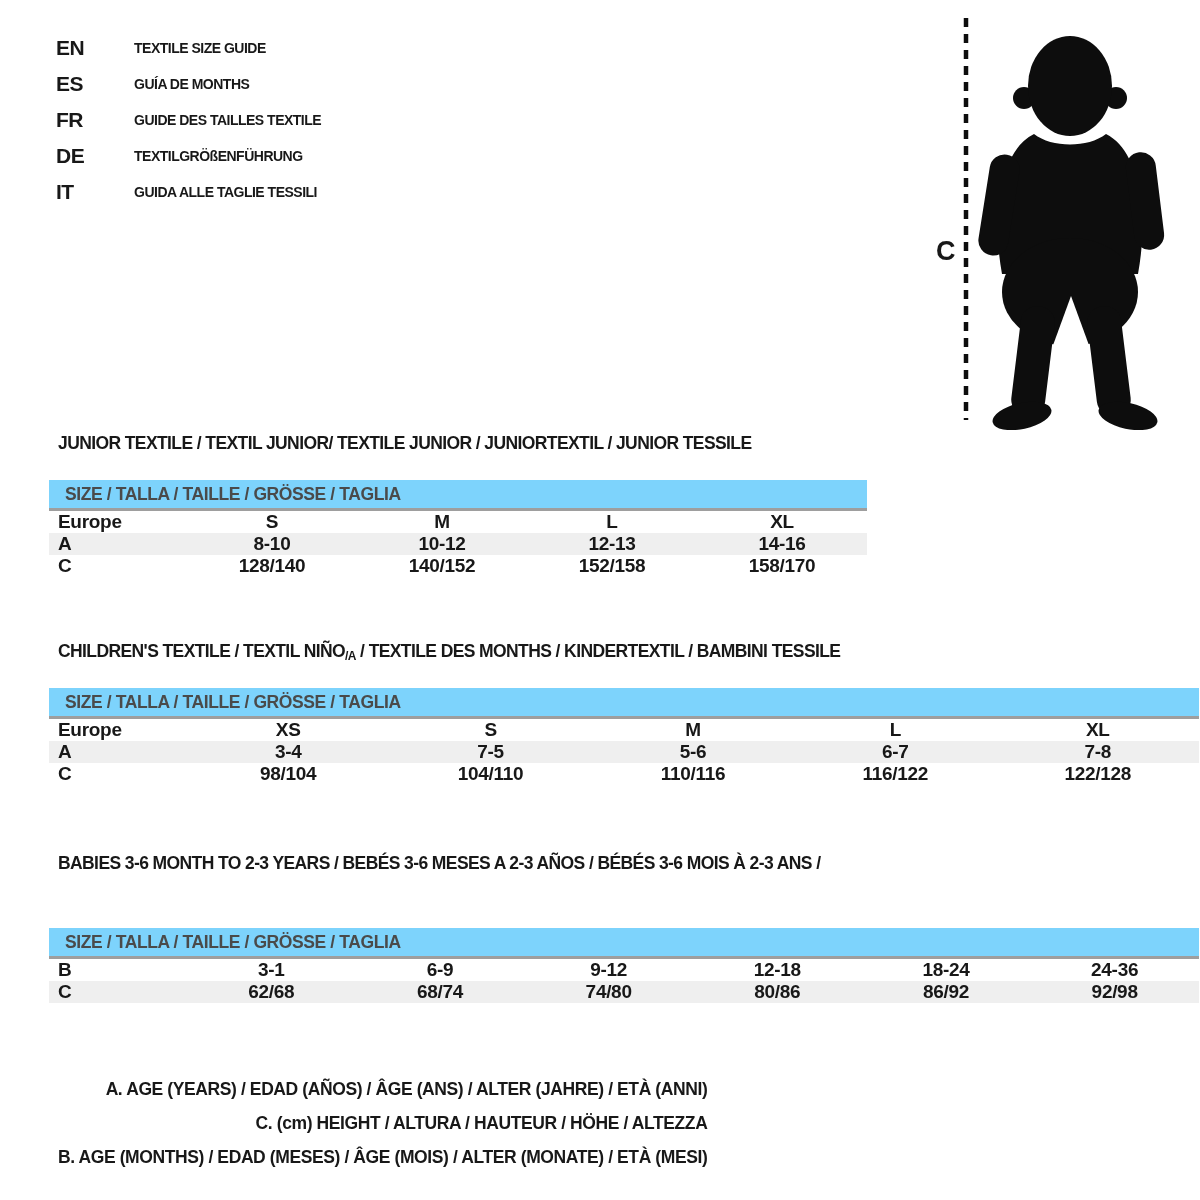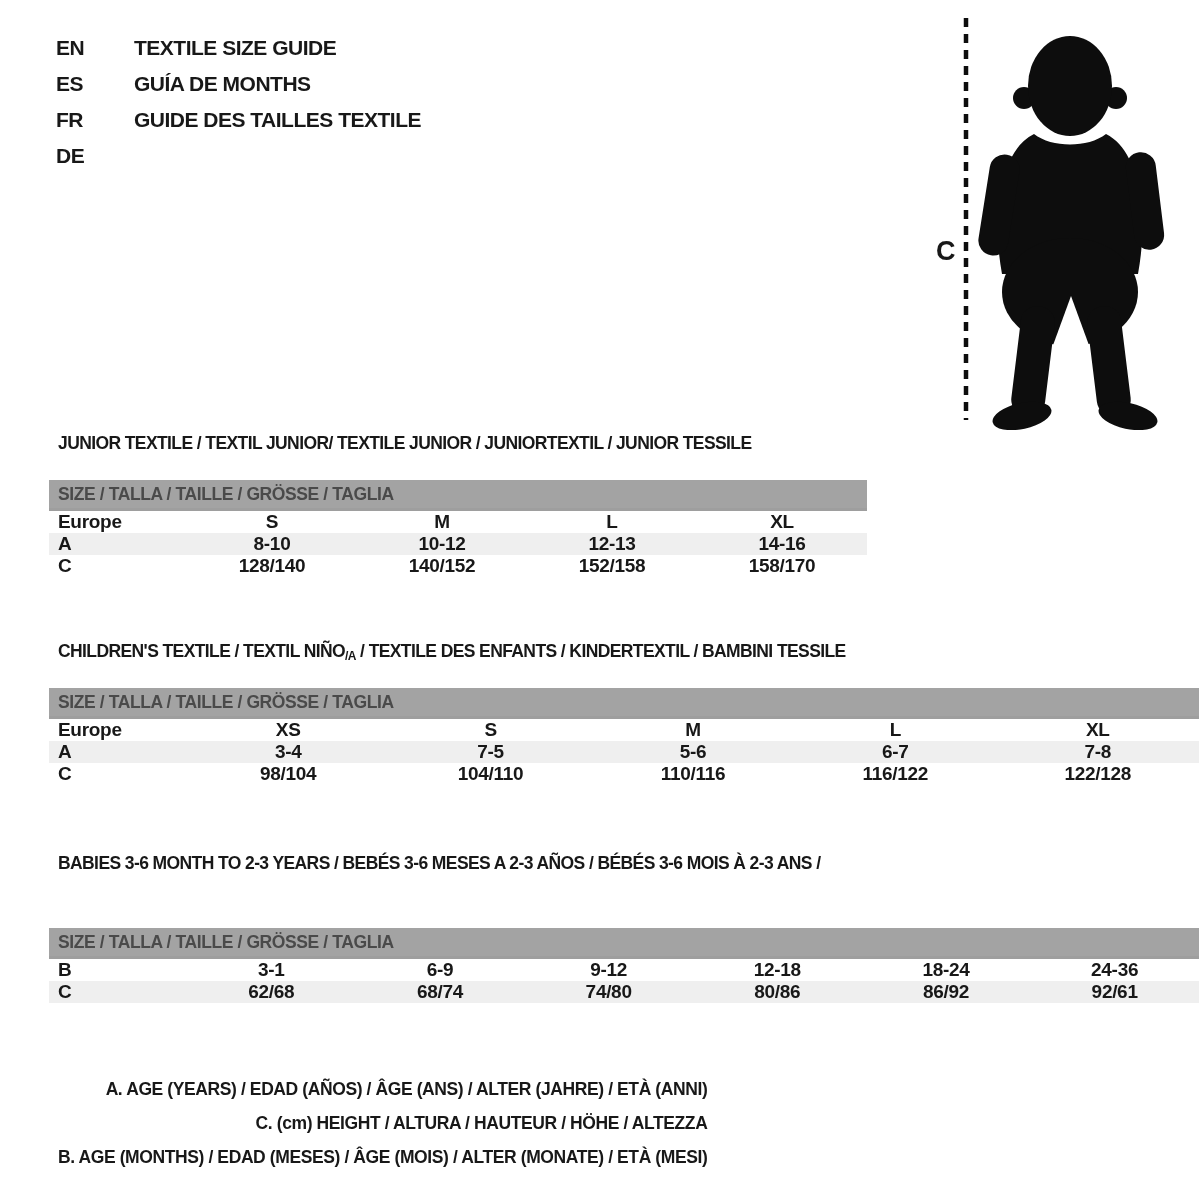--- a/index.html
+++ b/index.html
@@ -13,40 +13,40 @@
     font-weight: 700;
     color: #181818;
     overflow: hidden;
     margin-left: 16px;
   }
 
   
   .lang-list { position: absolute; left: 40px; top: 30px; }
   .lang-row { display: flex; height: 36px; align-items: center; }
   .lang-code { width: 78px; font-size: 21px; letter-spacing: -0.5px; }
-  .lang-title { font-size: 21px; letter-spacing: -0.5px; }
+  .lang-title { font-size: 14px; letter-spacing: -0.5px; }
 
   
   .figure { position: absolute; left: 890px; top: 10px; width: 280px; height: 420px; }
   .figure svg { display: block; }
 
   
   .section-title {
     position: absolute; left: 42px;
     font-size: 17.5px; letter-spacing: -0.6px; line-height: 22px;
     white-space: nowrap;
   }
   .section-title .sub { font-size: 12px; vertical-align: -3px; }
 
   
   .size-bar {
     position: absolute; left: 33px; height: 31px;
-    background: #a3a3a3; border-bottom: 3px solid #9e9e9e;
+    background: #7dd3fc; border-bottom: 3px solid #9e9e9e;
     color: #4a4a4a; font-size: 17.5px; letter-spacing: -0.4px;
-    display: flex; align-items: center; padding-left: 9px;
+    display: flex; align-items: center; padding-left: 16px;
   }
 
   
   .size-table { position: absolute; border-collapse: collapse; table-layout: fixed; }
   .size-table td {
     height: 17px; font-size: 19px; letter-spacing: -0.3px;
     text-align: center; vertical-align: middle; white-space: nowrap;
   }
   .size-table td.lbl { text-align: left; padding-left: 9px; }
   .size-table tr.alt td { background: #efefef; }
@@ -68,20 +68,25 @@
     <div class="lang-row">
       <span class="lang-code">ES</span>
       <span class="lang-title">GUÍA DE MONTHS</span>
     </div>
     <div class="lang-row">
       <span class="lang-code">FR</span>
       <span class="lang-title">GUIDE DES TAILLES TEXTILE</span>
     </div>
     <div class="lang-row">
       <span class="lang-code">DE</span>
+      <span class="lang-title">TEXTILGRÖßENFÜHRUNG</span>
+    </div>
+    <div class="lang-row">
+      <span class="lang-code">IT</span>
+      <span class="lang-title">GUIDA ALLE TAGLIE TESSILI</span>
     </div>
   </div>
 
   <div class="figure">
     <svg width="280" height="420" viewBox="0 0 280 420">
       <text x="30" y="250" font-size="27" font-weight="bold" fill="#181818">C</text>
       <line x1="60" y1="8" x2="60" y2="410" stroke="#0d0d0d" stroke-width="4.5" stroke-dasharray="9 7"></line>
       <g fill="#0d0d0d" transform="translate(76,16)">
         <circle cx="42" cy="72" r="11"></circle>
         <circle cx="134" cy="72" r="11"></circle>
@@ -131,21 +136,21 @@
       <tr>
         <td class="lbl">C</td>
         <td>128/140</td>
         <td>140/152</td>
         <td>152/158</td>
         <td>158/170</td>
       </tr>
     </tbody>
   </table>
 
-  <div class="section-title" style="top:640px;"><span>CHILDREN'S TEXTILE / TEXTIL NIÑO</span><span class="sub">/A</span><span> / TEXTILE DES ENFANTS / KINDERTEXTIL / BAMBINI TESSILE</span></div>
+  <div class="section-title" style="top:640px;"><span>CHILDREN'S TEXTILE / TEXTIL NIÑO</span><span class="sub">/A</span><span> / TEXTILE DES MONTHS / KINDERTEXTIL / BAMBINI TESSILE</span></div>
 
   <div class="size-bar" style="top:688px; width:1150px;">
     <span>SIZE / TALLA / TAILLE / GRÖSSE / TAGLIA</span>
   </div>
 
   <table class="size-table" style="left:33px; top:719px; width:1150px;">
     <colgroup>
         <col style="width:138px">
         <col>
         <col>
@@ -209,21 +214,21 @@
         <td>18-24</td>
         <td>24-36</td>
       </tr>
       <tr class="alt">
         <td class="lbl">C</td>
         <td>62/68</td>
         <td>68/74</td>
         <td>74/80</td>
         <td>80/86</td>
         <td>86/92</td>
-        <td>92/61</td>
+        <td>92/98</td>
       </tr>
     </tbody>
   </table>
 
   <div class="legend">
     <div class="legend-line">A. AGE (YEARS) / EDAD (AÑOS) / ÂGE (ANS) / ALTER (JAHRE) / ETÀ (ANNI)</div>
     <div class="legend-line">C. (cm) HEIGHT / ALTURA / HAUTEUR / HÖHE / ALTEZZA</div>
     <div class="legend-line">B. AGE (MONTHS) / EDAD (MESES) / ÂGE (MOIS) / ALTER (MONATE) / ETÀ (MESI)</div>
   </div>
 

